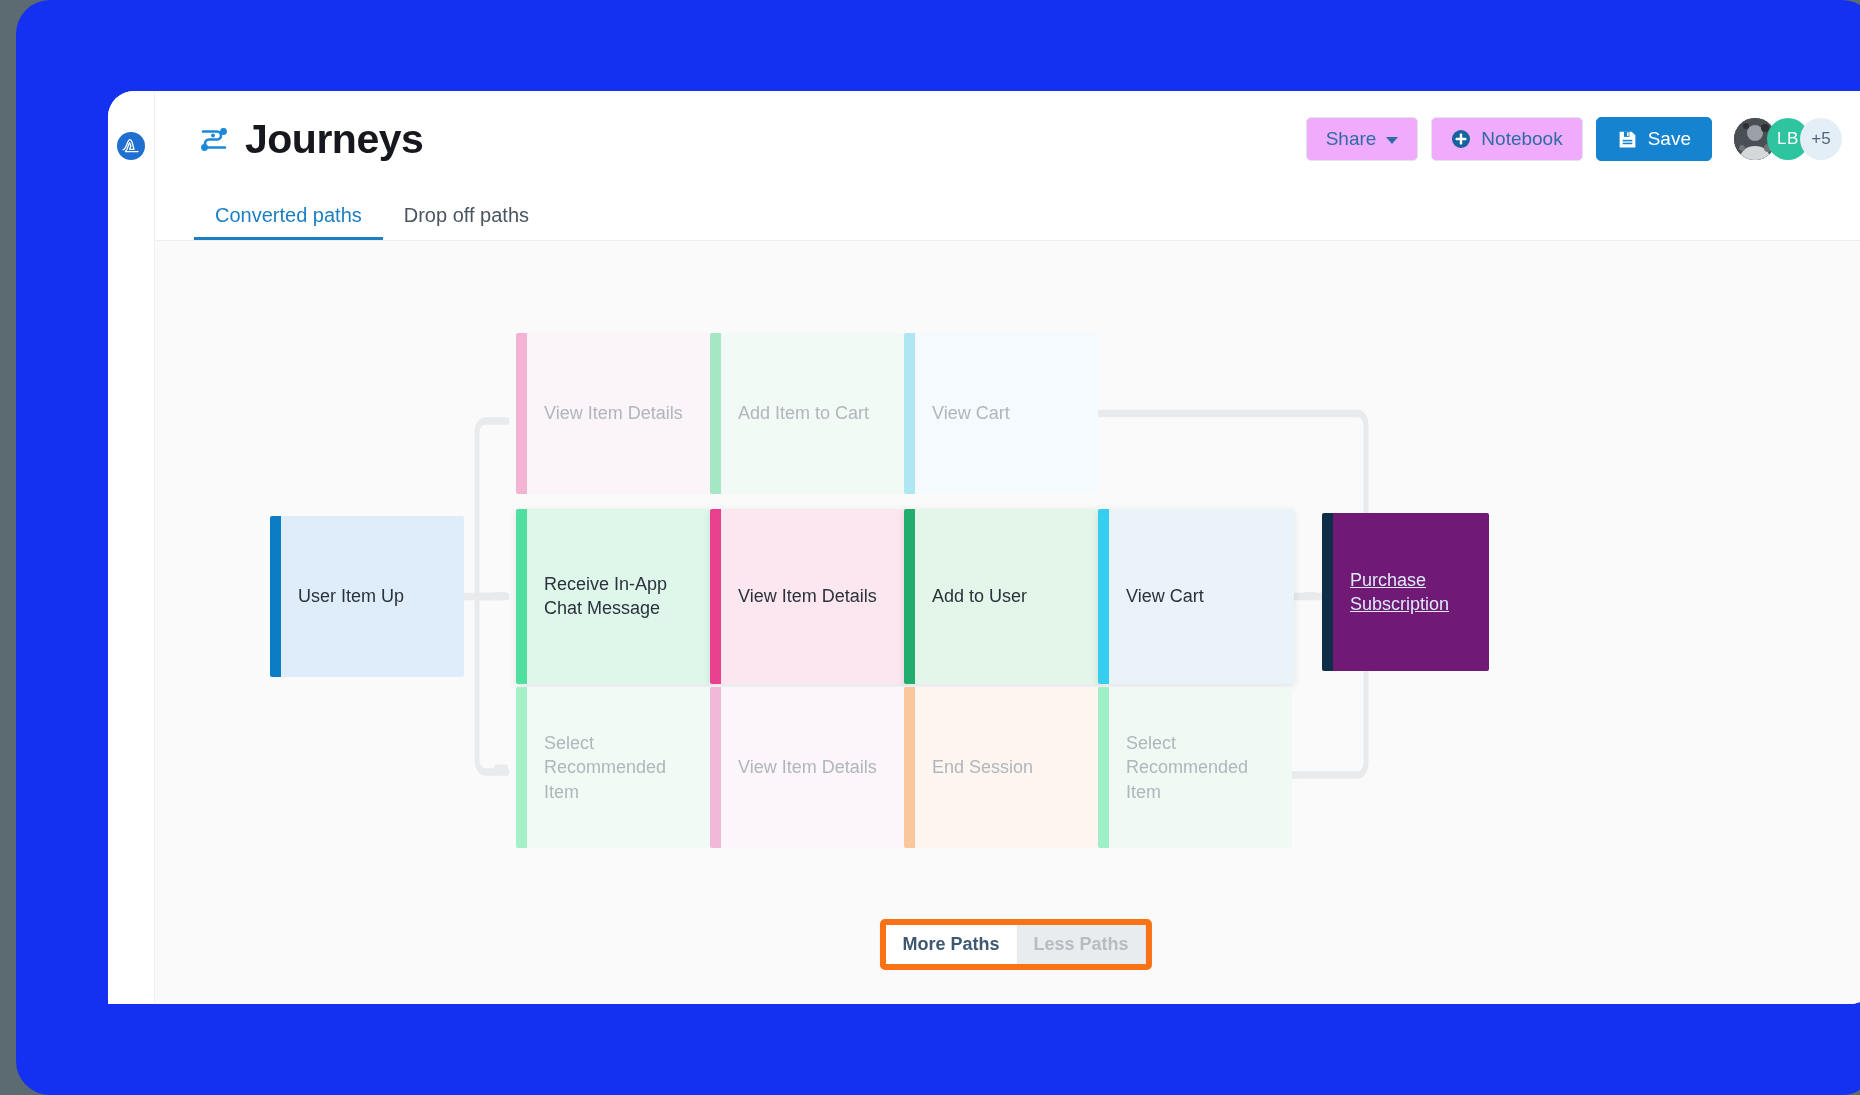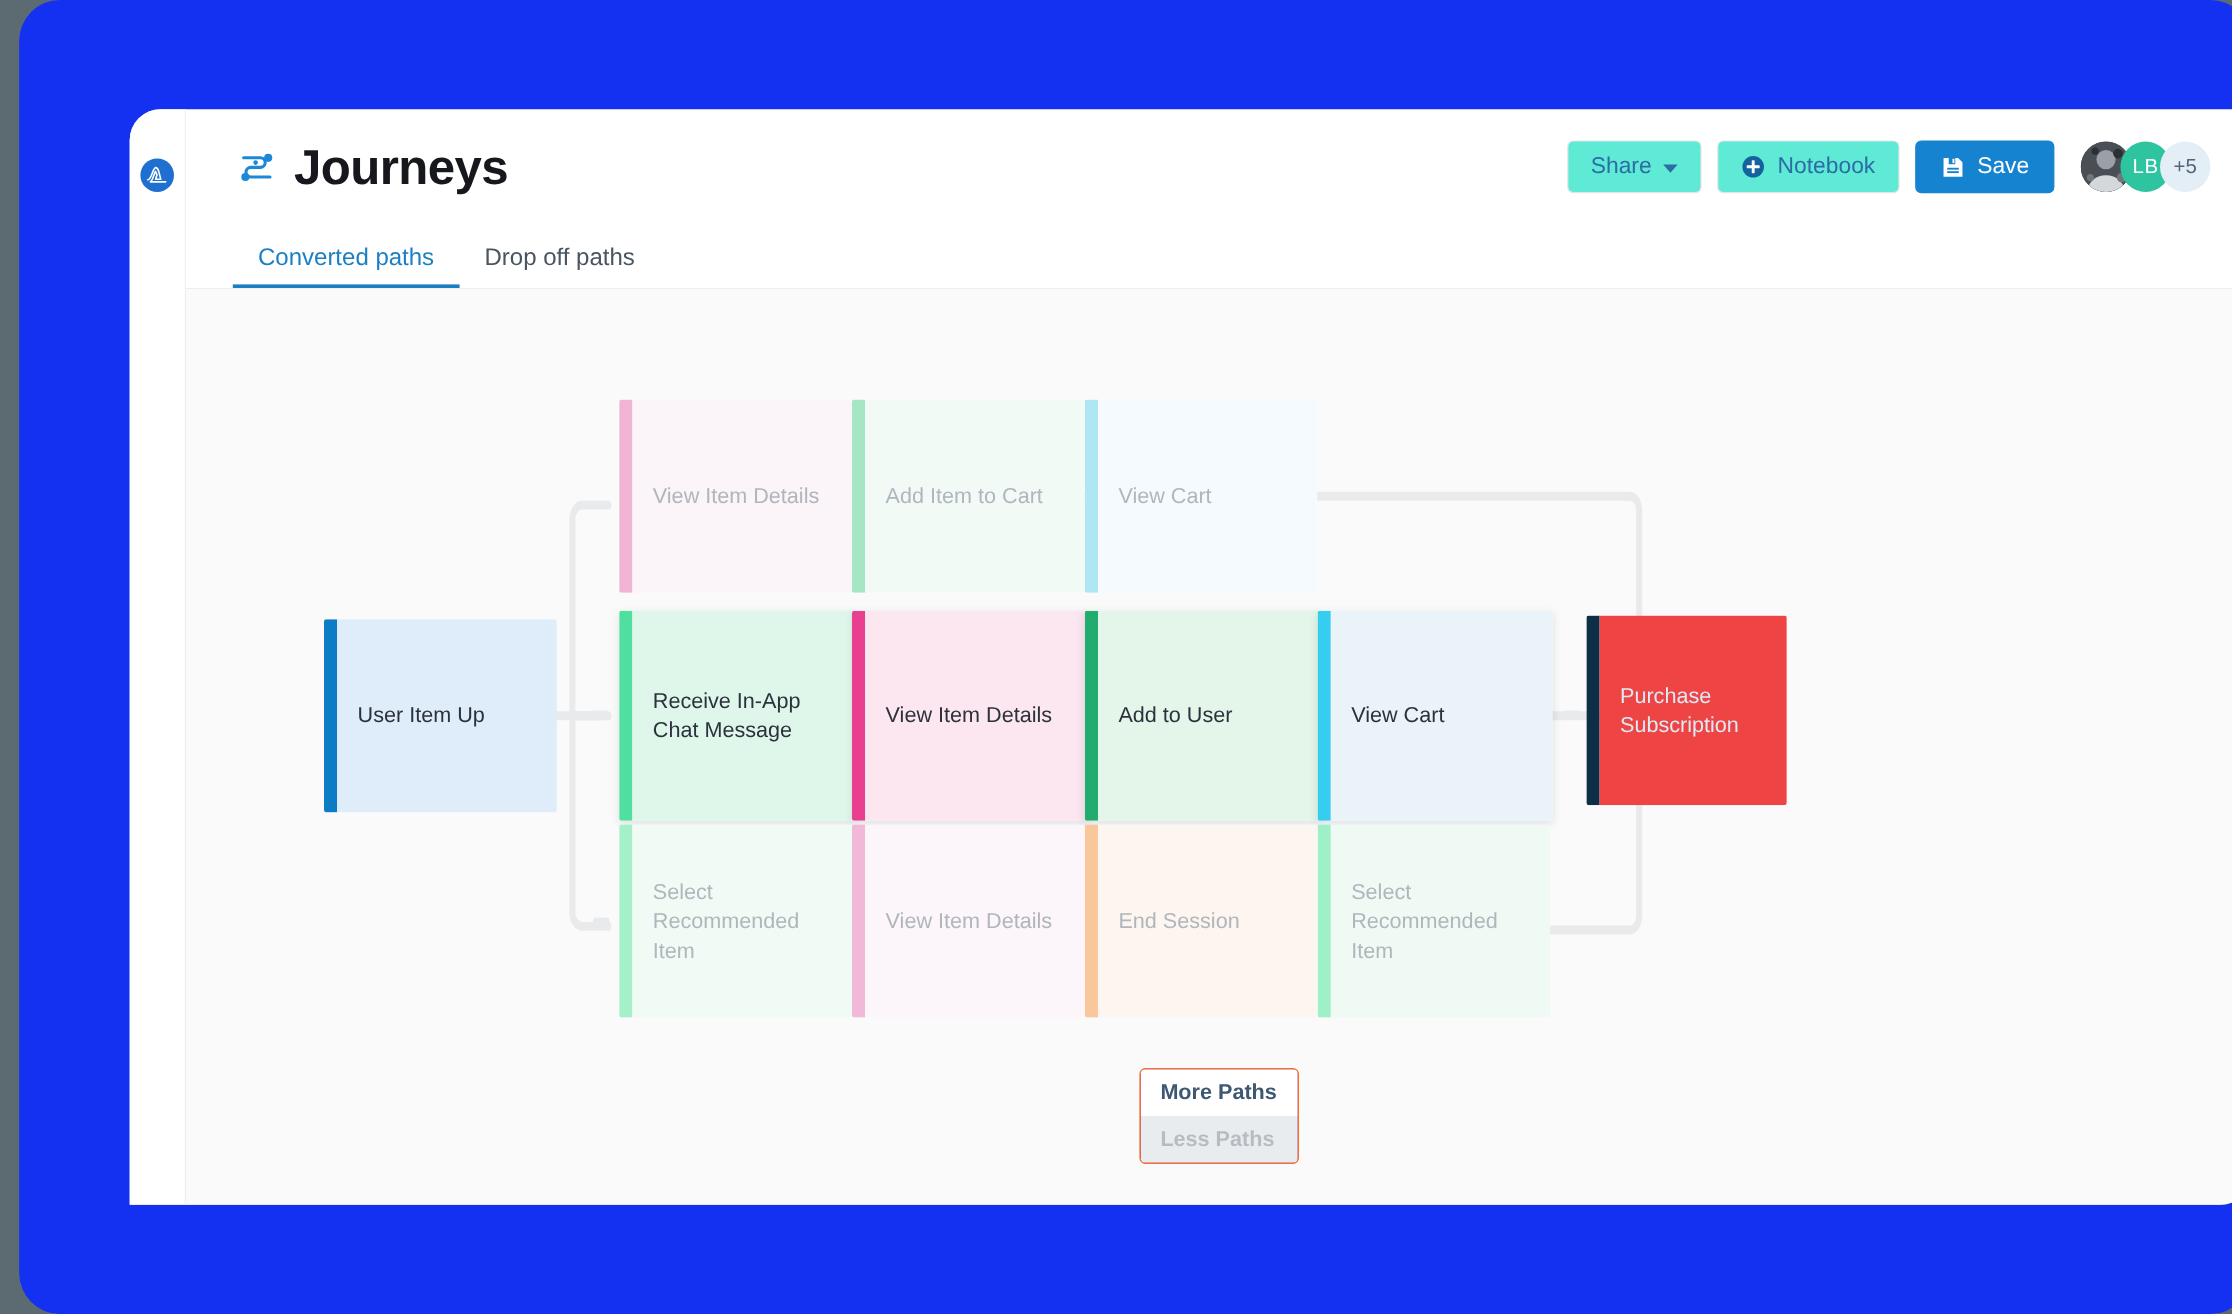--- a/index.html
+++ b/index.html
@@ -85,21 +85,21 @@
   #header-actions {
     margin-left: auto;
     display: flex;
     align-items: center;
     gap: 13px;
   }
   .hbtn {
     height: 44px;
     border: 1px solid #e2e6ea;
     border-radius: 5px;
-    background: #5eead4;
+    background: #f0abfc;
     color: #2d6ca6;
     font-size: 19px;
     font-family: "Liberation Sans", sans-serif;
     padding: 0 19px;
     display: flex;
     align-items: center;
     gap: 10px;
     cursor: pointer;
     white-space: nowrap;
   }
@@ -298,25 +298,24 @@
     font-size: 18px;
   }
   .node.start .body { color: #2b323b; }
 
   #paths-toggle {
     position: absolute;
     left: 50%;
     bottom: 34px;
     transform: translateX(-50%);
     display: flex;
-    border: 1px solid #f97316;
+    border: 6px solid #f97316;
     border-radius: 5px;
     overflow: hidden;
-    background: #a21caf;
-    flex-direction: column;
+    background: #c2410c;
   }
   .tg {
     font-size: 18px;
     padding: 9px 17px;
     cursor: pointer;
     white-space: nowrap;
   }
   .tg.on { background: #ffffff; color: #3e5871; font-weight: bold; }
   .tg.off { background: #e9ecef; color: #b6bcc2; font-weight: bold; }
 </style>
@@ -487,21 +486,21 @@
               <div class="node dim" style="left: 43.5212%; top: 58.4795%; width: 11.2725%; height: 21.0526%;">
                 <div class="bar" style="background: rgb(249, 199, 155);"></div>
                 <div class="body" style="background: rgb(253, 246, 240);">End Session</div>
               </div>
               <div class="node dim" style="left: 54.7937%; top: 58.4795%; width: 11.2725%; height: 21.0526%;">
                 <div class="bar" style="background: rgb(159, 239, 200);"></div>
                 <div class="body" style="background: rgb(239, 250, 244);">Select Recommended Item</div>
               </div>
               <div class="node terminal" style="left: 67.8094%; top: 35.6725%; width: 9.70366%; height: 20.6628%;">
                 <div class="bar" style="background: rgb(14, 45, 71);"></div>
-                <div class="body" style="background: #ef4444;">Purchase Subscription</div>
+                <div class="body" style="background: #701a75; text-decoration: underline;">Purchase Subscription</div>
               </div>
             </div>
         </div>
 
         <div id="paths-toggle">
           <div class="tg on">More Paths</div>
           <div class="tg off">Less Paths</div>
         </div>
       </div>
 

